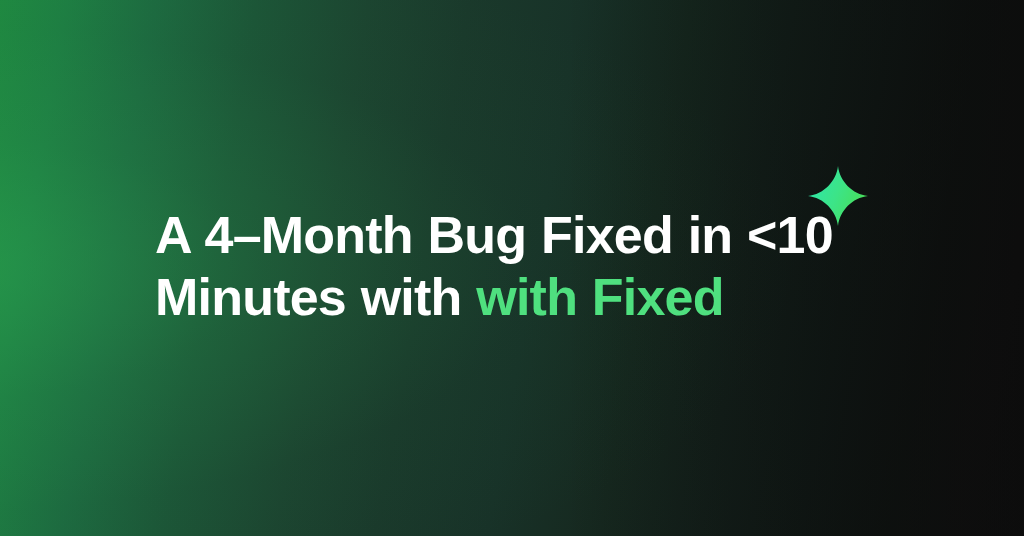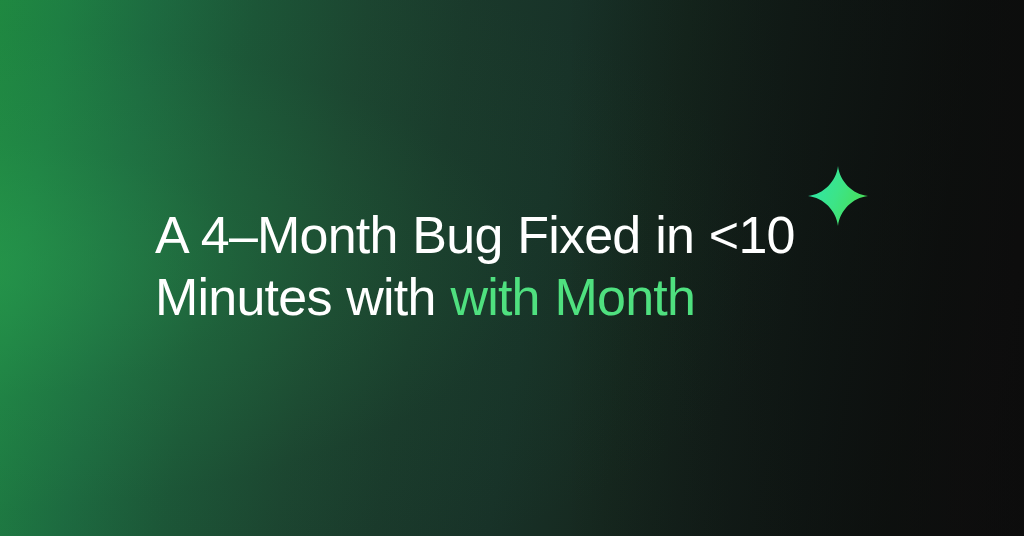--- a/index.html
+++ b/index.html
@@ -68,21 +68,21 @@
     left: 155px;
     top: 204px;
     width: 730px;
     z-index: 3;
   }
 
   .headline {
     margin: 0;
     font-size: 52px;
     line-height: 62px;
-    font-weight: 400;
+    font-weight: 700;
     letter-spacing: -0.015em;
     color: #ffffff;
     word-spacing: 0.02em;
   }
 
   .headline .accent {
     color: #4fe07f;
   }
 
   
@@ -108,16 +108,16 @@
           <stop offset="0%" stop-color="#2ee6a8"></stop>
           <stop offset="45%" stop-color="#3ce488"></stop>
           <stop offset="100%" stop-color="#4ade50"></stop>
         </linearGradient>
       </defs>
       <path d="M50 0 C53 26 74 47 100 50 C74 53 53 74 50 100 C47 74 26 53 0 50 C26 47 47 26 50 0 Z" fill="url(#sparkleGrad)"></path>
     </svg>
   </div>
 
   <div class="headline-wrap">
-    <h1 class="headline"><span>A 4–Month Bug Fixed in &lt;10</span><br><span>Minutes with </span><span class="accent">with Month</span></h1>
+    <h1 class="headline"><span>A 4–Month Bug Fixed in &lt;10</span><br><span>Minutes with </span><span class="accent">with Fixed</span></h1>
   </div>
 
 </div>
 
 </body></html>

